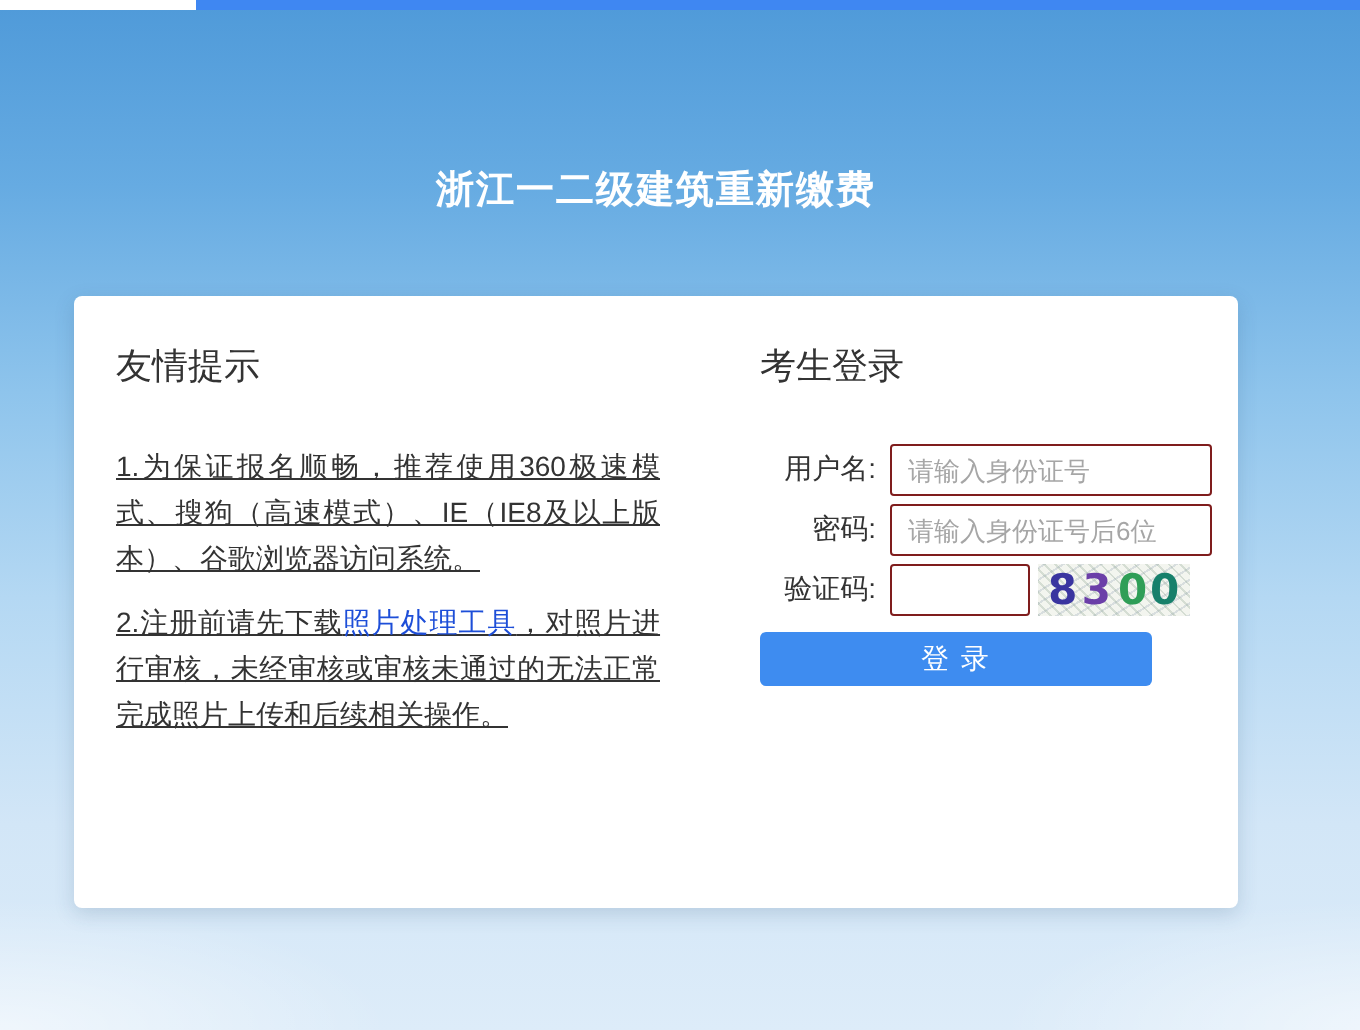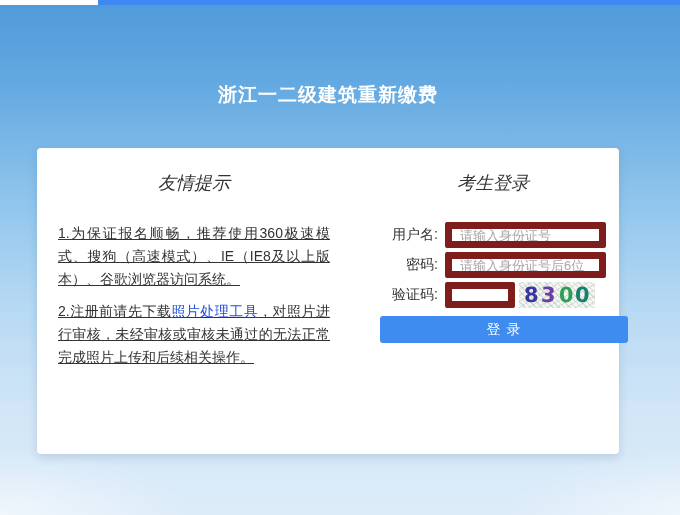--- a/index.html
+++ b/index.html
@@ -12,49 +12,49 @@
     padding-left: 16px;
   }
   .topbar{position:absolute;top:0;left:0;width:680px;height:5px;display:flex;}
   .topbar-white{width:98px;height:5px;background:#ffffff;}
   .topbar-blue{flex:1;height:5px;background:#3f87f2;}
   .page-title{position:absolute;top:82px;left:37px;width:582px;margin:0;
     text-align:center;color:#ffffff;font-size:19px;font-weight:bold;letter-spacing:1px;}
   .card{position:absolute;left:37px;top:148px;width:582px;height:306px;
     background:#ffffff;border-radius:4px;box-shadow:0 3px 10px rgba(40,75,115,.18);}
   .col-heading{margin:0;font-size:18px;font-weight:400;color:#333333;
-    line-height:26px;text-align:center;font-style:italic;}
+    line-height:26px;text-align:left;}
   .notice-col{position:absolute;left:21px;top:22px;width:272px;}
   .notice-col p{margin:0;font-size:14px;color:#333333;line-height:23px;text-align:justify;text-decoration:underline;}
   .notice-p1{margin-top:26px !important;}
   .notice-p2{margin-top:9px !important;}
   .red-link{color:#1d4ed8;text-decoration:none;cursor:pointer;}
   .login-col{position:absolute;left:343px;top:22px;width:226px;}
   .login-col .col-heading{margin-bottom:26px;}
   .form-row{display:flex;align-items:center;margin-bottom:4px;height:26px;}
   .form-row label{flex:0 0 65px;box-sizing:border-box;padding-right:7px;
     text-align:right;font-size:14px;color:#333333;white-space:nowrap;}
-  .txt{flex:1;box-sizing:border-box;height:26px;border:7px solid #7f1d1d;
+  .txt{flex:1;box-sizing:border-box;height:26px;border:1px solid #7f1d1d;
     border-radius:2px;padding:0 8px;font-size:13px;color:#333;outline:none;min-width:0;
     font-family:"Liberation Sans","DejaVu Sans",sans-serif;}
   .txt::placeholder{color:#a6a6a6;opacity:1;}
   .captcha-input{flex:0 0 70px;}
   .captcha-img{margin-left:4px;width:76px;height:26px;box-sizing:border-box;
     display:flex;align-items:center;justify-content:center;cursor:pointer;
     background-color:#f3f5ef;
     background-image:
       repeating-linear-gradient(45deg, rgba(135,160,140,.28) 0 1px, rgba(0,0,0,0) 1px 4px),
       repeating-linear-gradient(-32deg, rgba(120,140,165,.22) 0 1px, rgba(0,0,0,0) 1px 5px);}
   .captcha-img .d{font-family:"DejaVu Sans","Liberation Sans",sans-serif;
     font-size:21px;font-weight:bold;line-height:26px;letter-spacing:0;}
   .captcha-img .d:nth-child(1){transform:rotate(-2deg);}
   .captcha-img .d:nth-child(2){transform:rotate(2deg);margin-left:2px;}
   .captcha-img .d:nth-child(3){transform:rotate(-1deg);margin-left:3px;}
   .captcha-img .d:nth-child(4){transform:rotate(2deg);margin-left:2px;}
-  .login-btn{display:block;width:248px;height:27px;margin-top:8px;border:none;
+  .login-btn{display:block;width:196px;height:27px;margin-top:8px;border:none;
     border-radius:3px;background:#3e8cf0;color:#ffffff;font-size:14px;
     letter-spacing:1px;cursor:pointer;font-family:"Liberation Sans","DejaVu Sans",sans-serif;}
 </style>
 </head>
 <body>
 
 <div class="viewport">
   <div class="topbar">
     <div class="topbar-white"></div>
     <div class="topbar-blue"></div>

